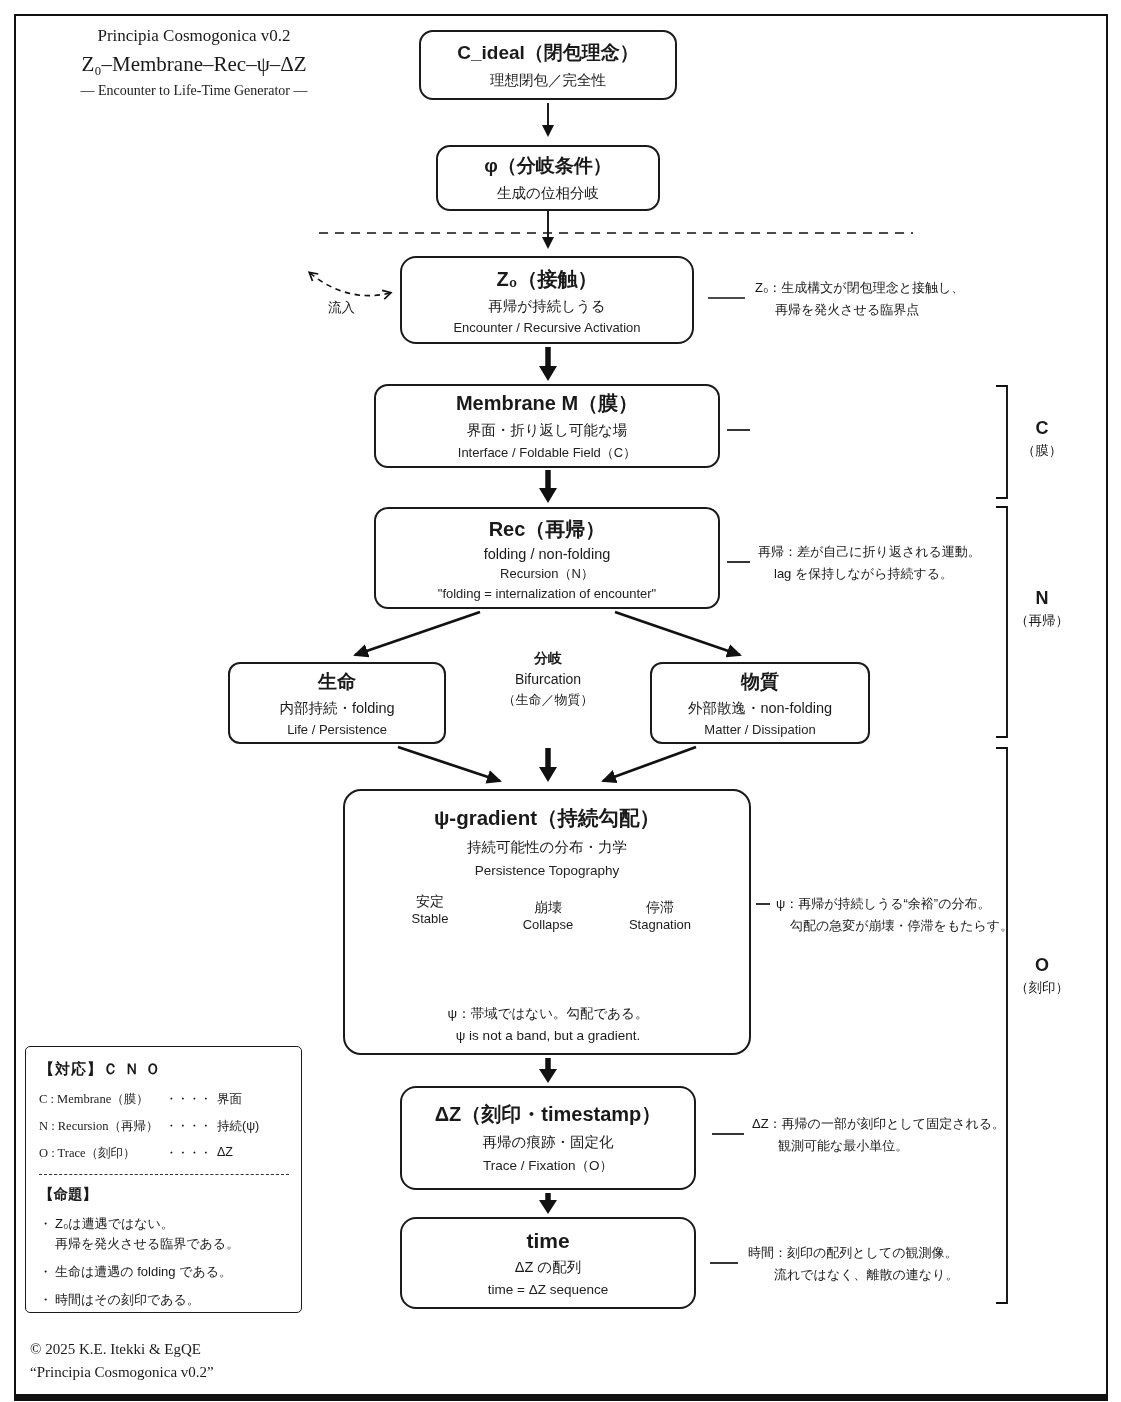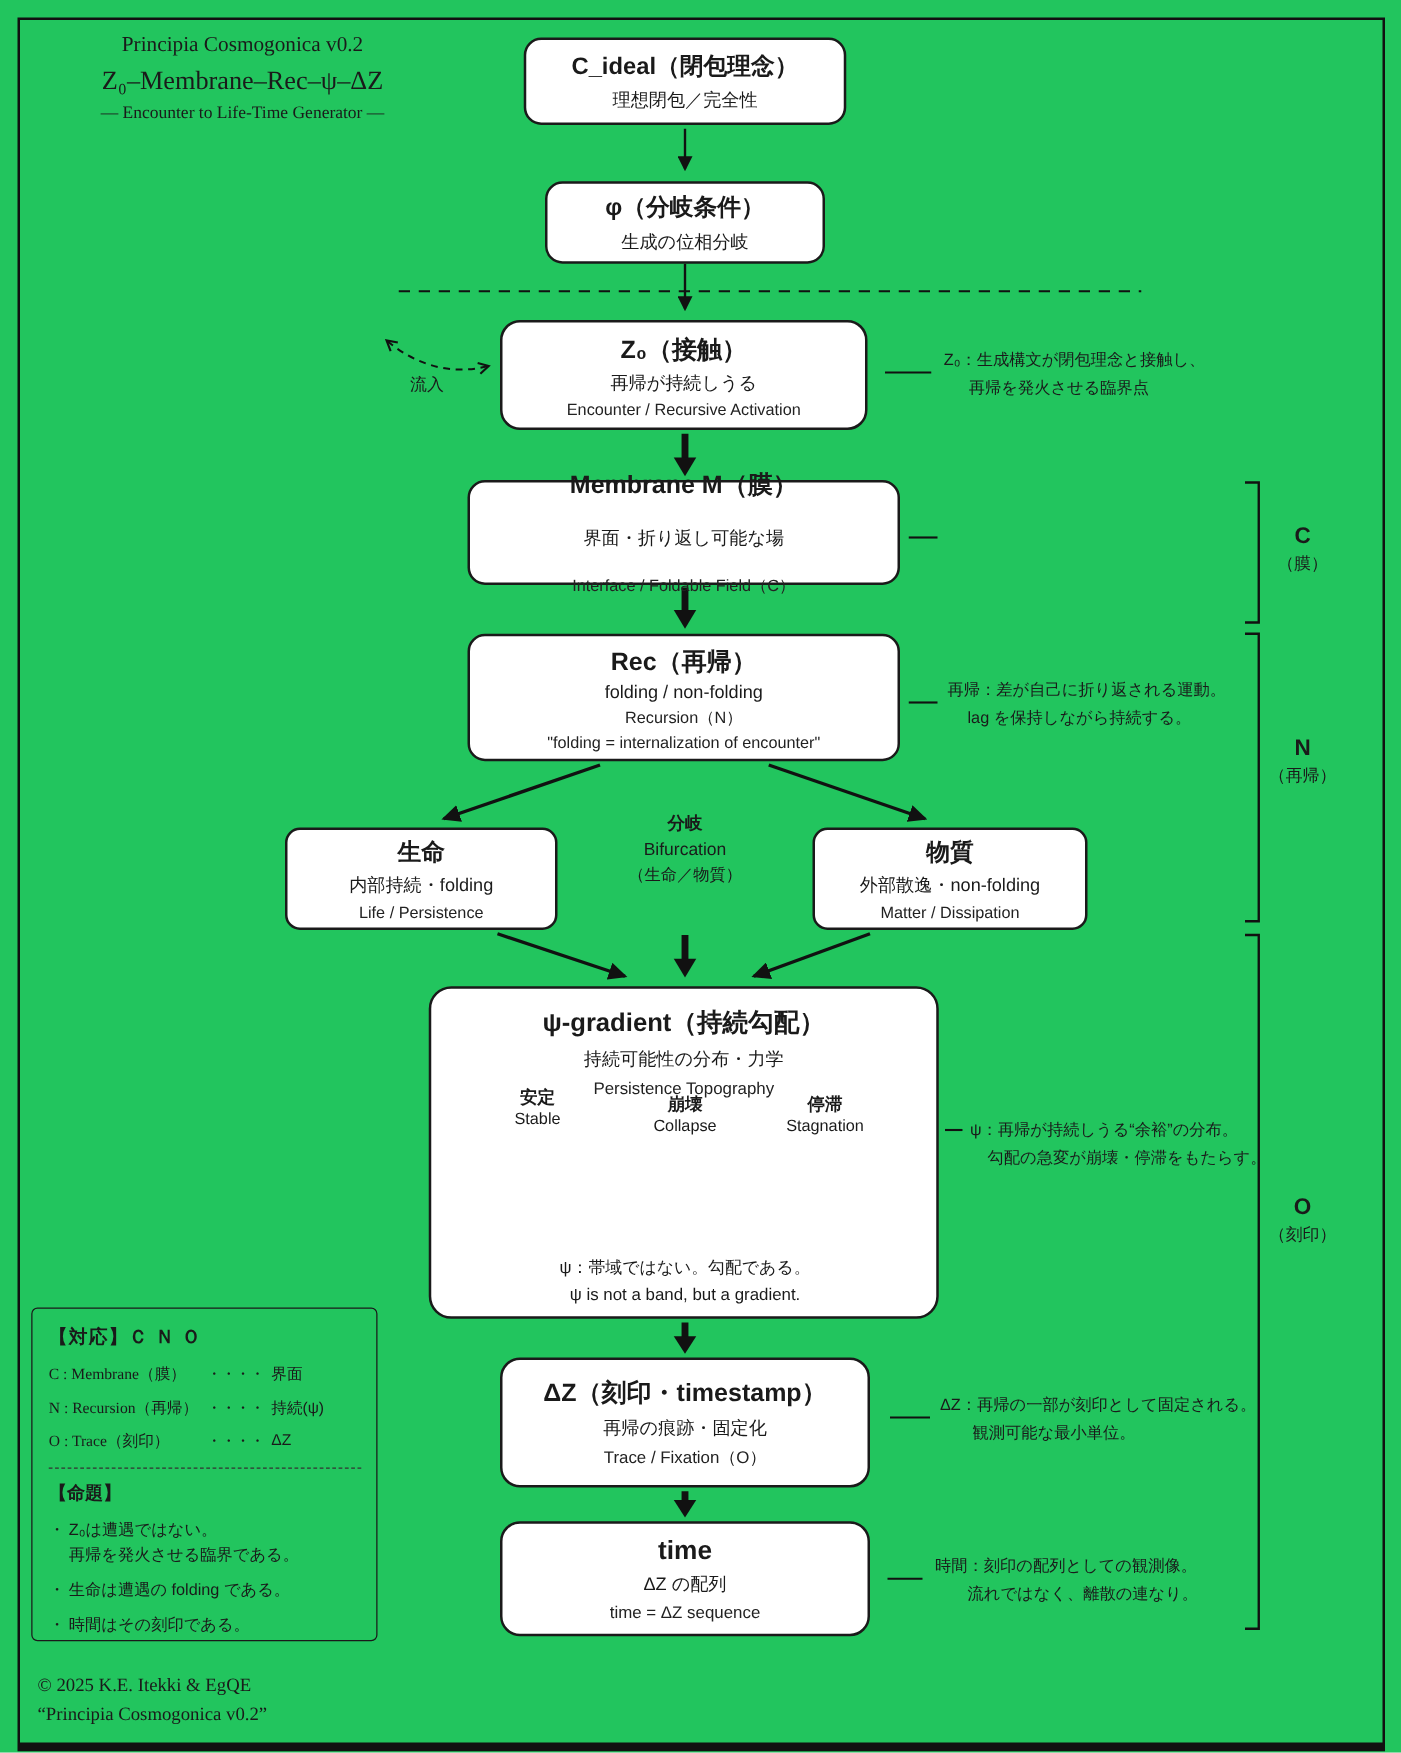--- a/index.html
+++ b/index.html
@@ -1,16 +1,16 @@
 <!DOCTYPE html>
 <html><head>
 <meta charset="utf-8">
 <style>
   html,body{margin:0;padding:0;background:#e8e8e8;}
-  .page{position:relative;width:1121px;height:1402px;background:#22c55e;overflow:hidden;
+  .page{position:relative;width:1121px;height:1402px;background:#ffffff;overflow:hidden;
         font-family:"Liberation Sans","DejaVu Sans",sans-serif;color:#1a1a1a;}
   .frame{position:absolute;left:14px;top:14px;width:1090px;height:1378px;
          border:2.5px solid #111;border-bottom-width:7px;pointer-events:none;}
   svg.layer{position:absolute;left:0;top:0;width:1121px;height:1402px;}
   
   .hdr{position:absolute;left:26px;top:26px;width:336px;text-align:center;
        font-family:"Liberation Serif","DejaVu Serif",serif;}
   .hdr .h1{font-size:17px;margin-bottom:6px;}
   .hdr .h2{font-size:29px;font-weight:700;letter-spacing:-0.3px;margin-bottom:6px;}
   .hdr .h3{font-size:21px;margin-bottom:6px;}
@@ -21,21 +21,21 @@
         text-align:center;gap:6px;box-sizing:border-box;padding:4px 8px;}
   .node .nt{font-size:19px;font-weight:700;}
   .node .ns{font-size:14.5px;}
   .node .ne{font-size:13px;color:#222;}
   .node .nq{font-size:13px;color:#222;}
   .node.dashed{border:1.6px dashed #1a1a1a;border-radius:12px;gap:4px;}
   .node.dashed .nt{font-size:16.5px;}
   .node.dashed .ns{font-size:12.5px;}
   
   .psilabel{position:absolute;text-align:center;}
-  .psilabel .ja{font-size:14px;font-weight:700;}
+  .psilabel .ja{font-size:14px;font-weight:400;margin-top:24px;}
   .psilabel .en{font-size:13px;}
   .centerlabel{position:absolute;text-align:center;line-height:1.5;}
   .centerlabel .ja{font-size:14px;font-weight:700;}
   .centerlabel .en{font-size:14px;}
   .centerlabel .nt2{font-size:13px;}
   
   .ann{position:absolute;font-size:13px;line-height:1.7;white-space:nowrap;}
   .ann .l2{display:block;}
   
   .brlabel{position:absolute;width:60px;text-align:center;}
@@ -181,21 +181,21 @@
   <div class="node" style="left:400px;top:256px;width:294px;height:88px;gap:4px;border-radius:16px">
     <div class="nt" style="font-size:20px">Z₀（接触）</div>
     <div class="ns">再帰が持続しうる</div>
     <div class="ne">Encounter / Recursive Activation</div>
   </div>
   <div class="ann" style="left:755px;top:277px">
     <span>Z₀：生成構文が閉包理念と接触し、</span>
     <span class="l2" style="margin-left:20px">再帰を発火させる臨界点</span>
   </div>
 
-  <div class="node" style="left:374px;top:384px;width:346px;height:84px;gap:20px">
+  <div class="node" style="left:374px;top:384px;width:346px;height:84px;gap:4px">
     <div class="nt" style="font-size:20px">Membrane M（膜）</div>
     <div class="ns">界面・折り返し可能な場</div>
     <div class="ne">Interface / Foldable Field（C）</div>
   </div>
 
   <div class="node" style="left:374px;top:507px;width:346px;height:102px;gap:3px">
     <div class="nt" style="font-size:20px">Rec（再帰）</div>
     <div class="ns">folding / non-folding</div>
     <div class="ne">Recursion（N）</div>
     <div class="nq">"folding = internalization of encounter"</div>

